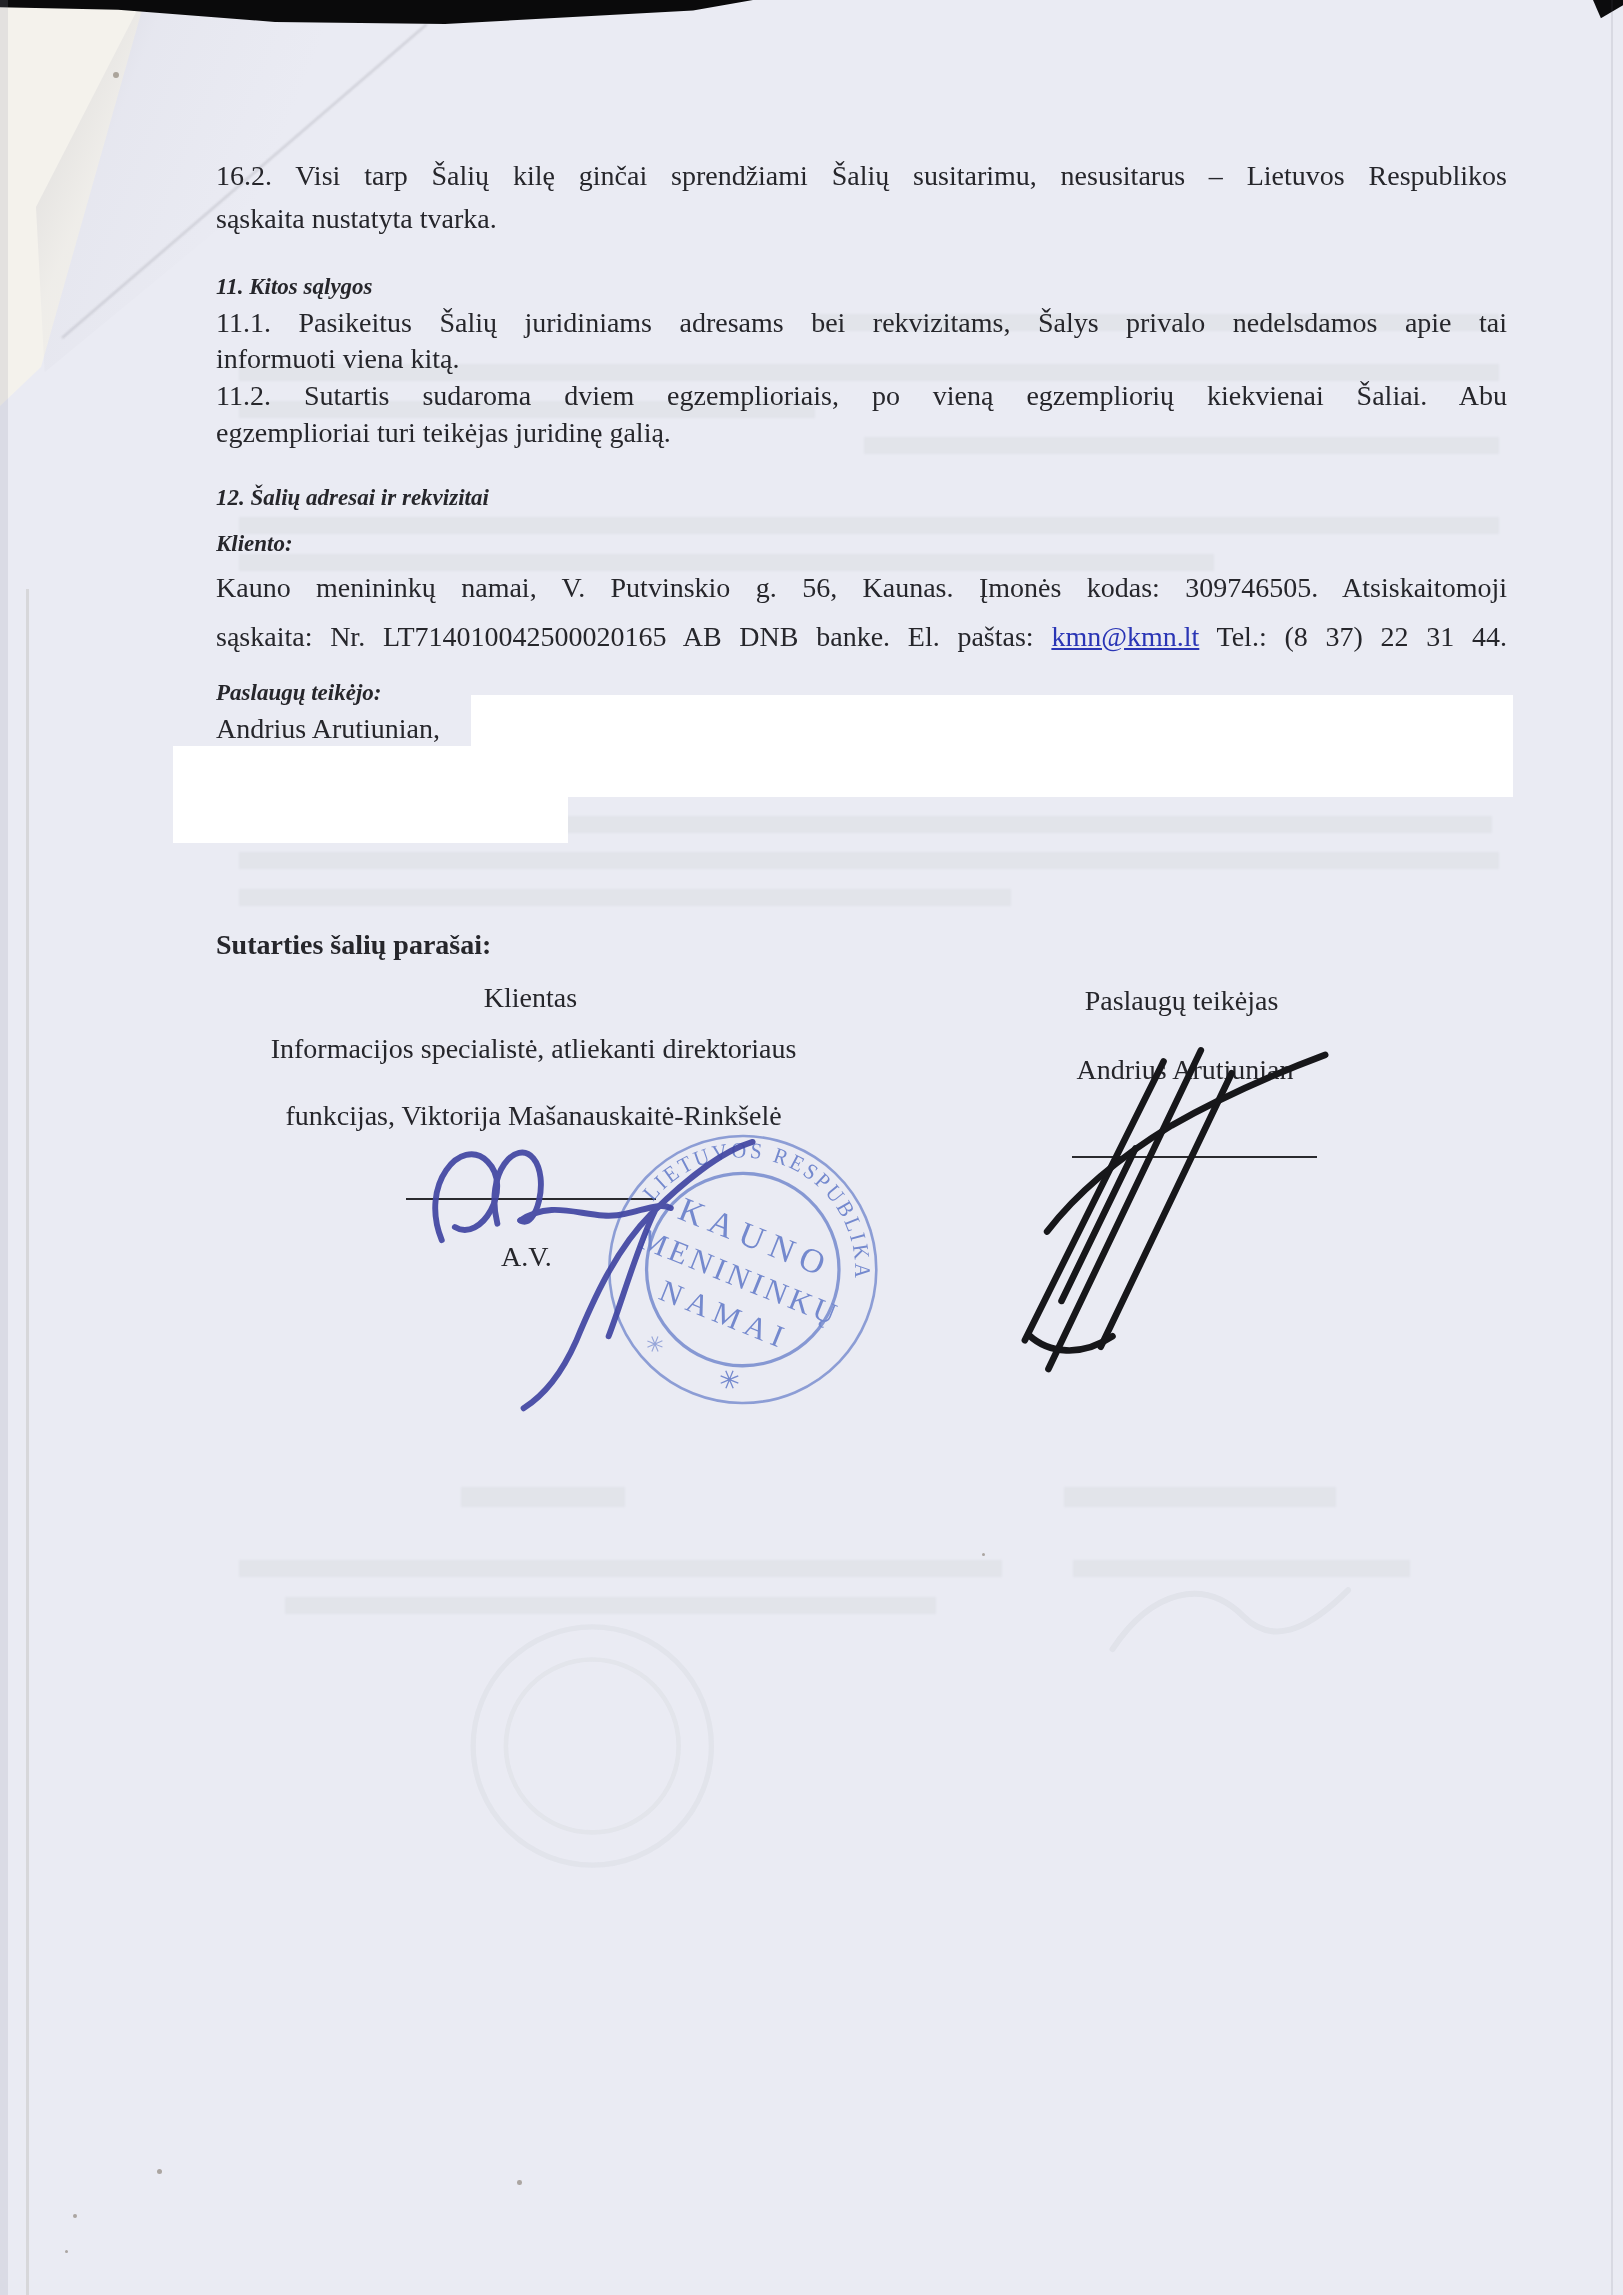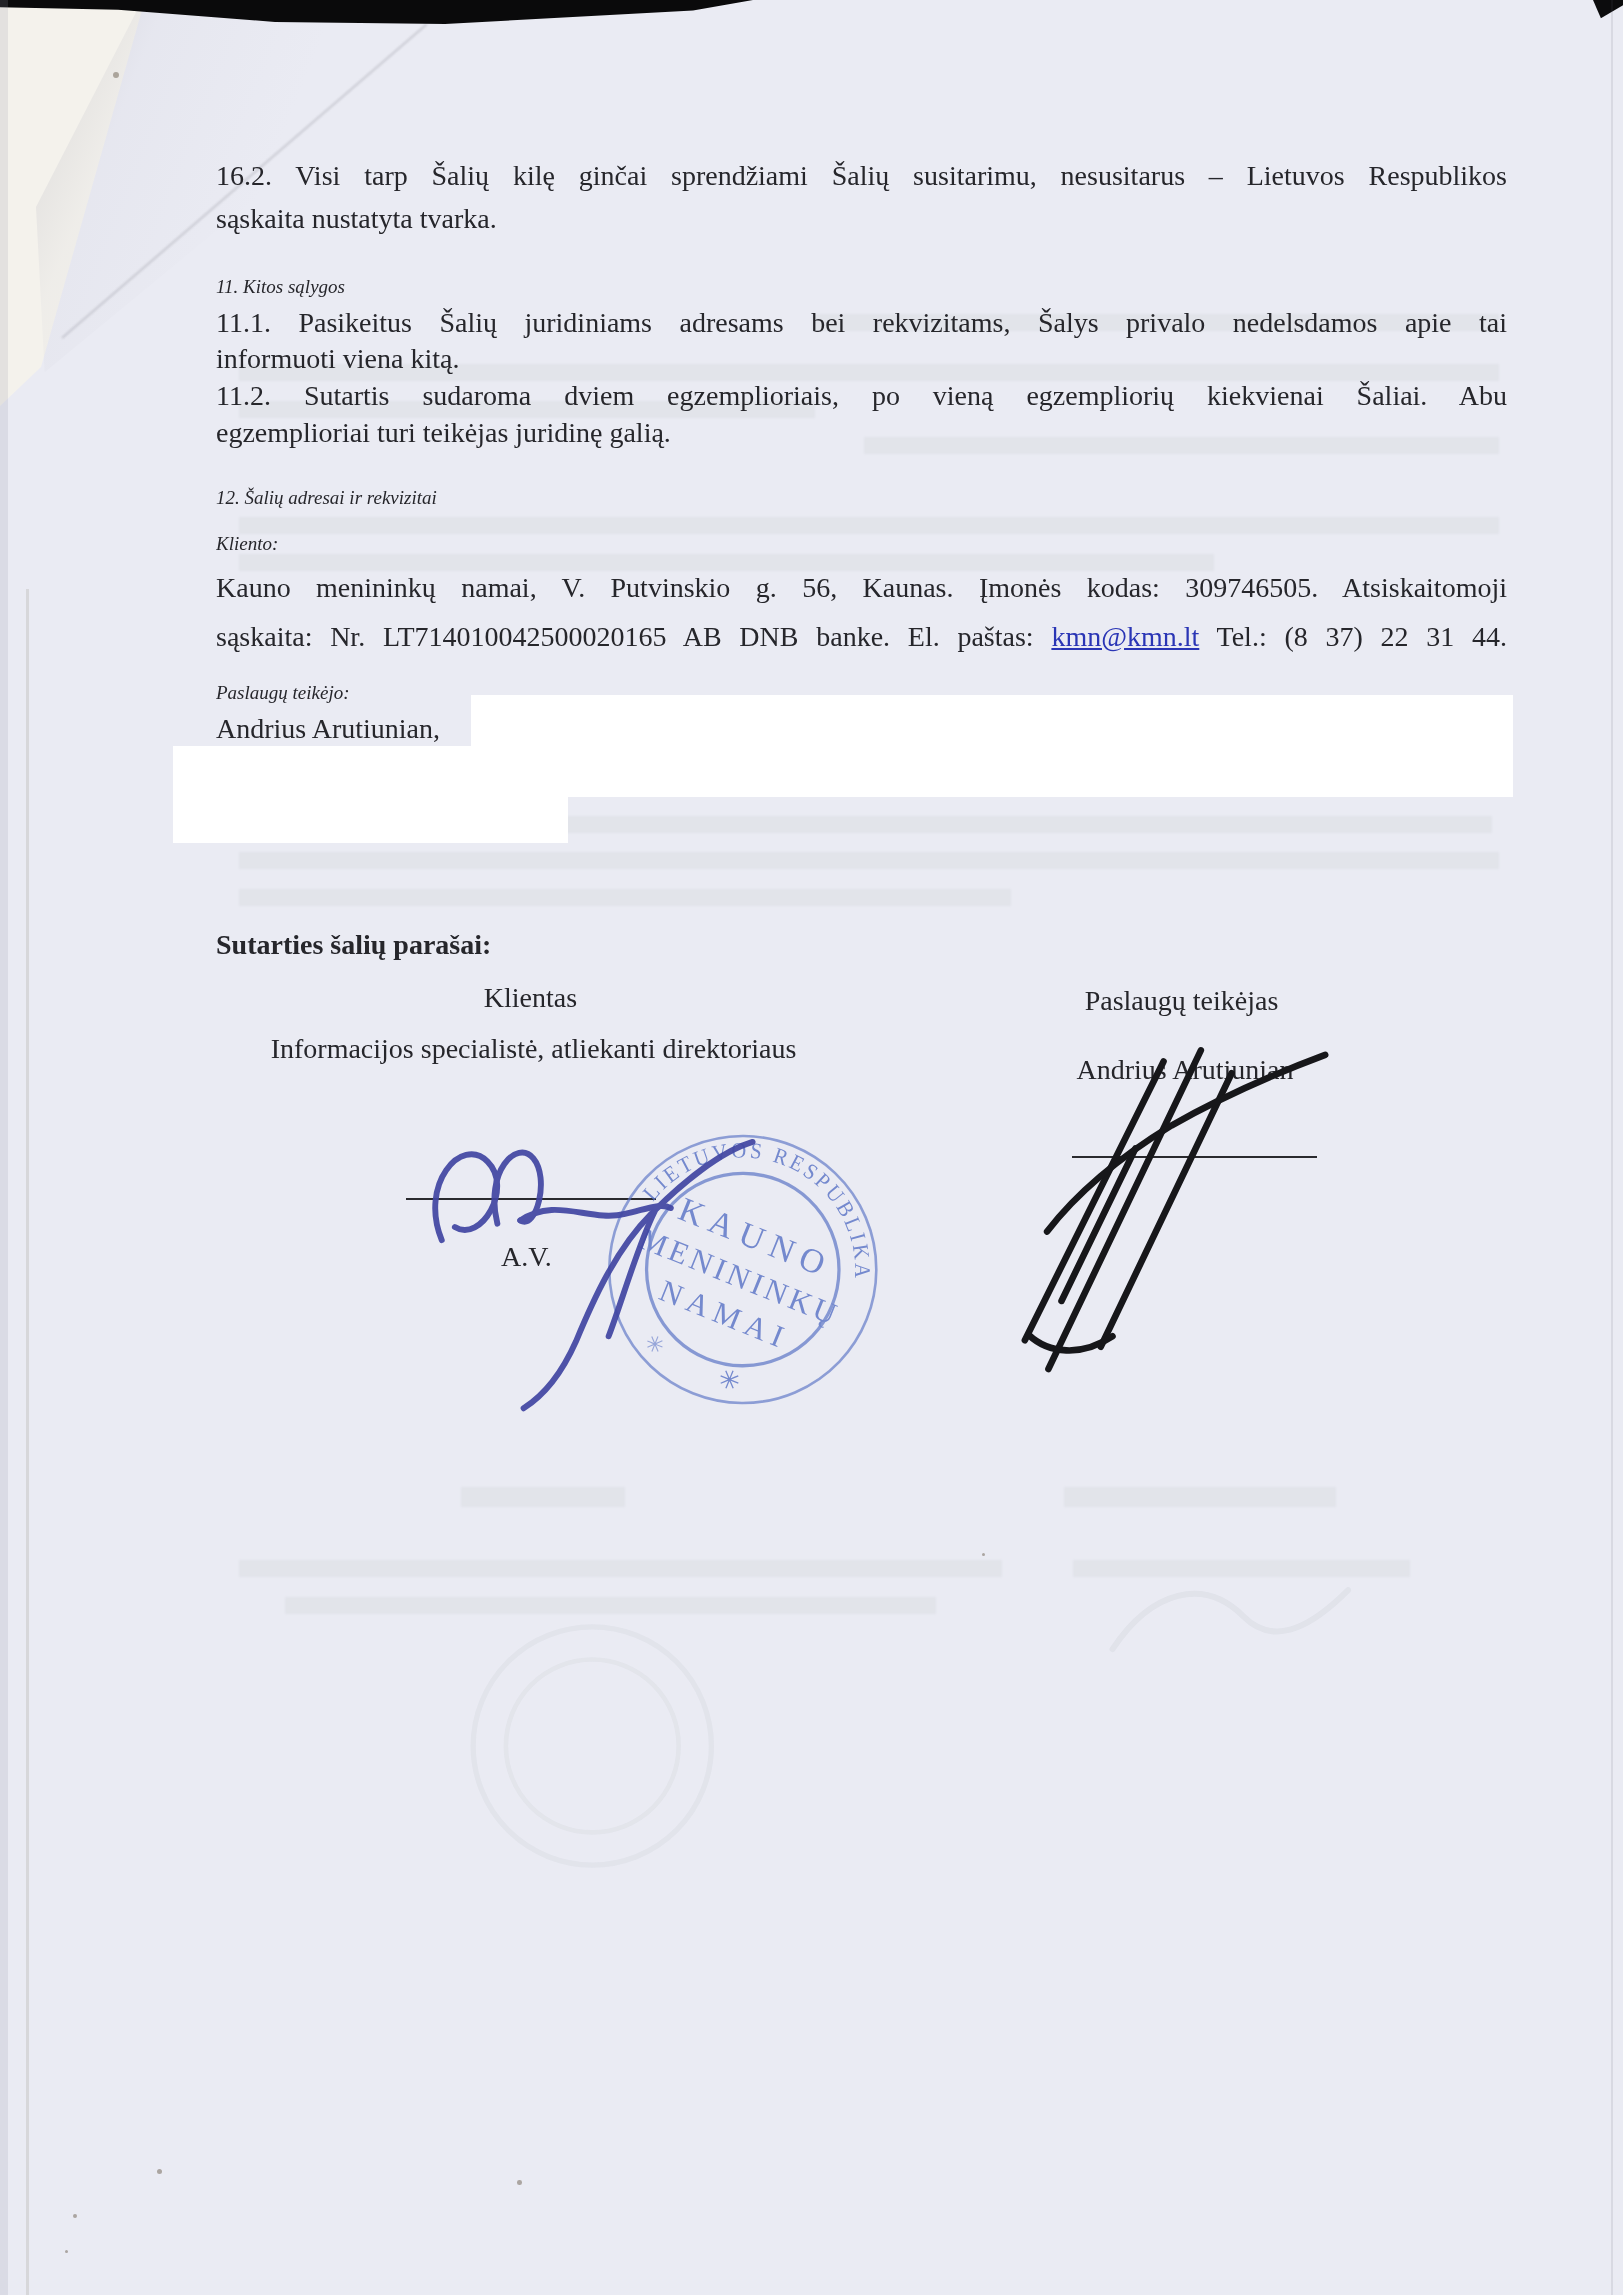--- a/index.html
+++ b/index.html
@@ -30,21 +30,21 @@
   .speck{position:absolute;border-radius:50%;background:rgba(118,108,92,.55);}
   
   .ghost{position:absolute;height:17px;background:rgba(105,115,108,.06);filter:blur(1.3px);}
   
   .whitebox{position:absolute;background:#ffffff;z-index:3;}
   
   .tl{position:absolute;left:216px;width:1291px;height:41px;line-height:41px;
     font-size:28px;overflow:hidden;white-space:nowrap;z-index:4;}
   .j{text-align:justify;white-space:normal;}
   .j::after{content:'';display:inline-block;width:100%;}
-  .bi{font-weight:normal;font-style:italic;font-size:19px;}
+  .bi{font-weight:bold;font-style:italic;font-size:23px;}
   .b{font-weight:bold;}
   .ctr{text-align:center;white-space:normal;}
   .email{color:#2a35b5;text-decoration:underline;}
   .sigline{position:absolute;height:2px;background:#2a2a2e;z-index:4;}
   .ink{position:absolute;left:0;top:0;z-index:5;pointer-events:none;}
 </style>
 </head>
 <body>
 
 <div class="page">
@@ -99,20 +99,21 @@
 
   <div class="tl bi" style="top:672px">Paslaugų teikėjo:</div>
   <div class="tl" style="top:708px">Andrius Arutiunian,</div>
 
   <div class="tl b" style="top:924px">Sutarties šalių parašai:</div>
 
   <div class="tl ctr" style="left:347px;width:367px;top:977px">Klientas</div>
   <div class="tl ctr" style="left:995px;width:373px;top:980px">Paslaugų teikėjas</div>
 
   <div class="tl ctr" style="left:216px;width:635px;top:1028px">Informacijos specialistė, atliekanti direktoriaus</div>
+  <div class="tl ctr" style="left:216px;width:635px;top:1095px">funkcijas, Viktorija Mašanauskaitė-Rinkšelė</div>
 
   <div class="tl ctr" style="left:995px;width:380px;top:1049px">Andrius Arutiunian</div>
 
   <div class="sigline" style="left:406px;top:1198px;width:250px"></div>
   <div class="sigline" style="left:1072px;top:1156px;width:245px"></div>
 
   <div class="tl" style="left:501px;width:92px;top:1236px">A.V.</div>
 
   <svg class="ink" width="1623" height="2295" viewBox="0 0 2480 3507">
     <defs>

